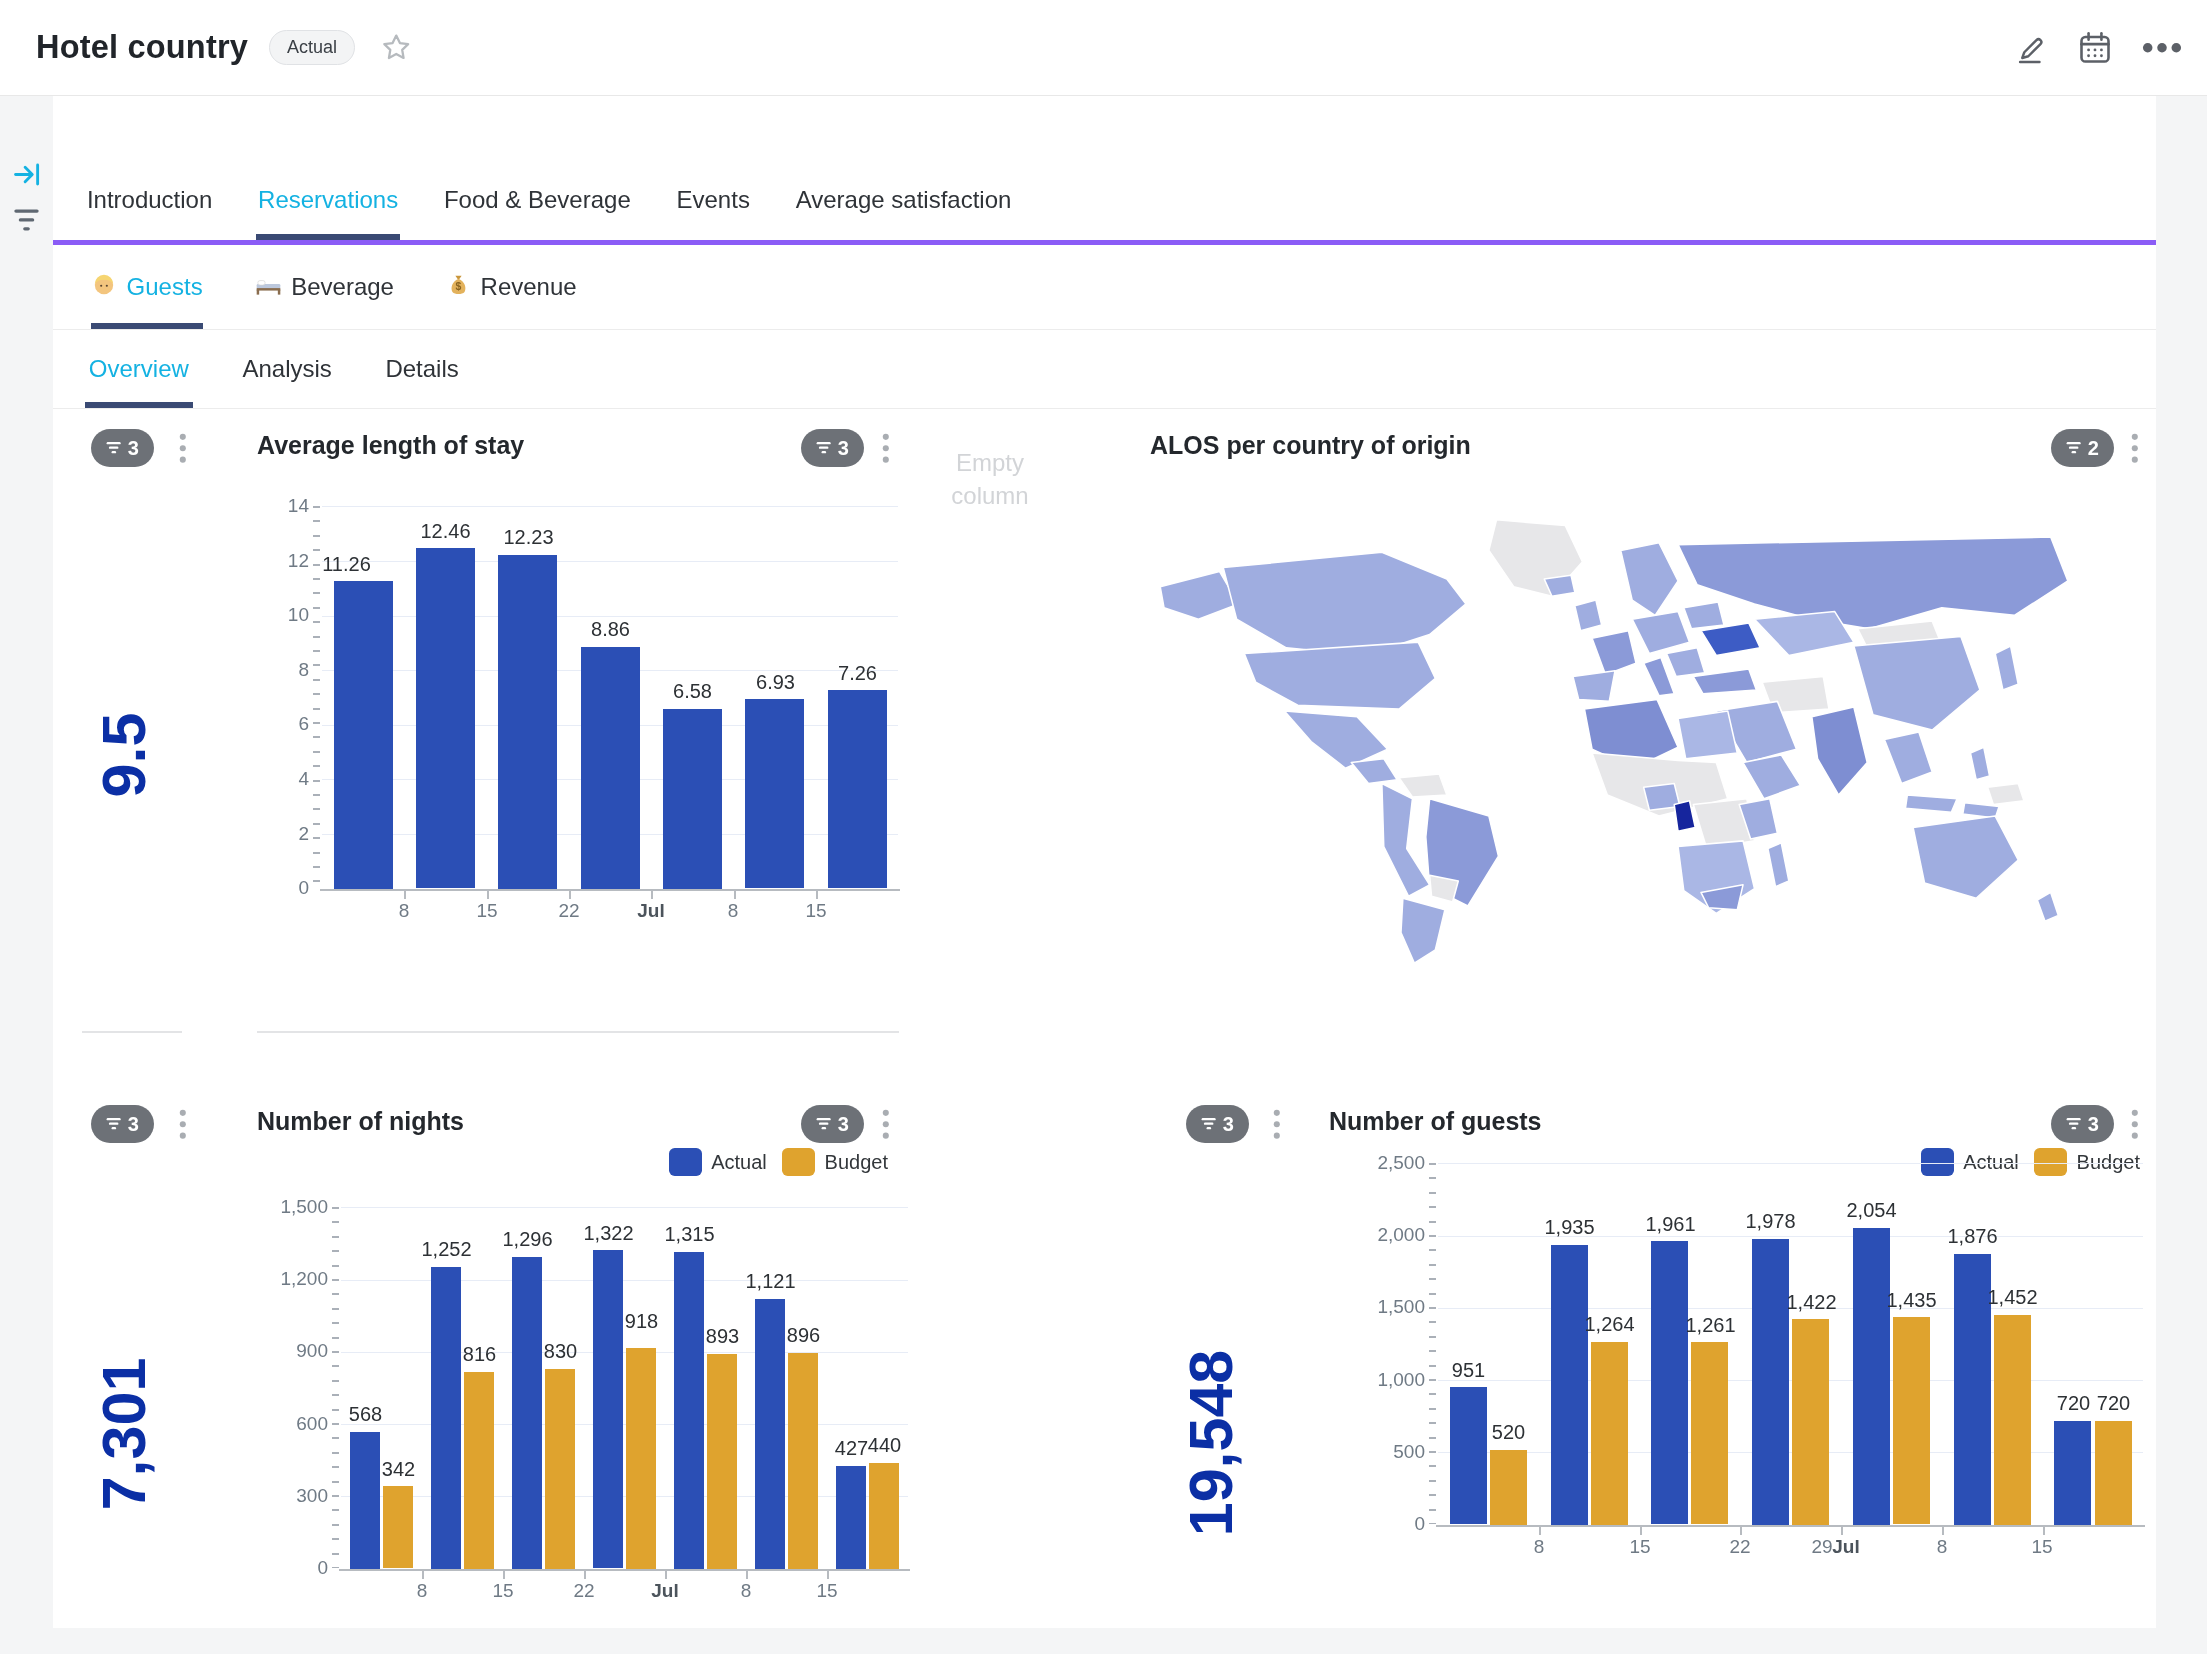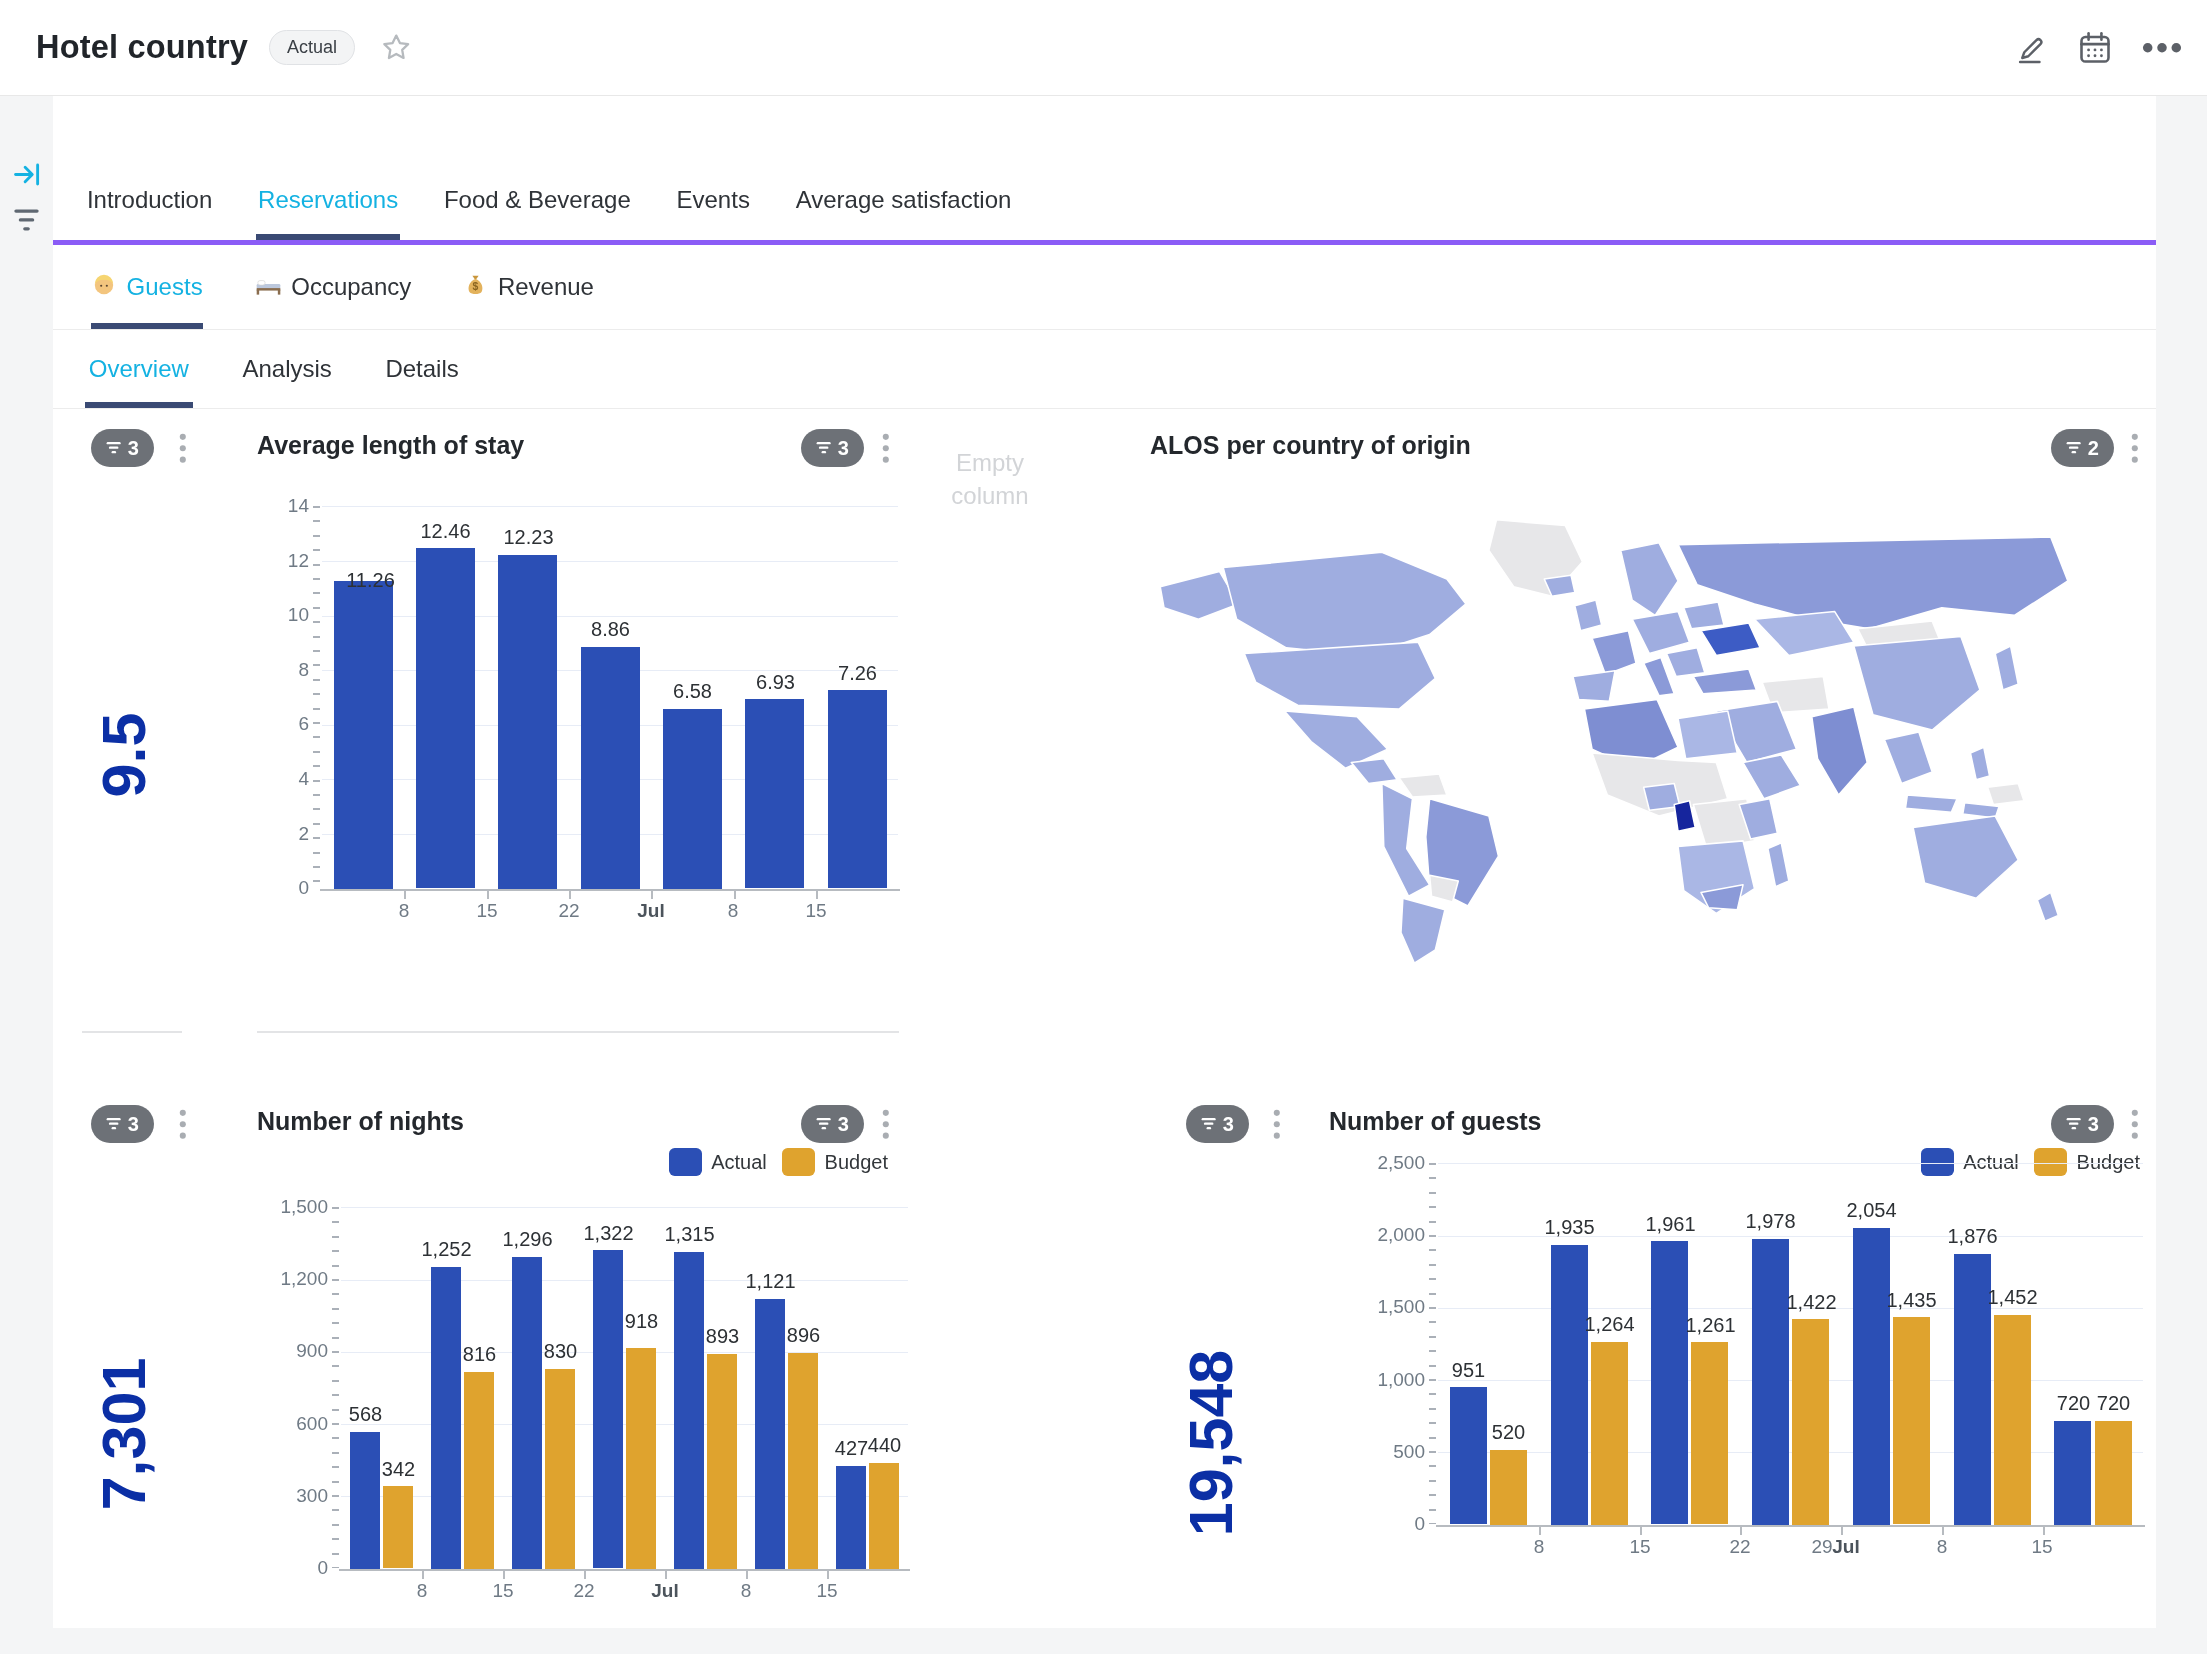--- a/index.html
+++ b/index.html
@@ -183,21 +183,21 @@
     <div class="tab2">
       <span>
         <svg width="27" height="27" viewBox="0 0 24 24">
           <rect x="1.5" y="11.5" width="21" height="4.5" rx="1.2" fill="#bcc8dd"></rect>
           <rect x="2.5" y="8.5" width="6.5" height="4" rx="2" fill="#ffffff" stroke="#d5d5d5" stroke-width="0.6"></rect>
           <rect x="1.5" y="15.2" width="21" height="2.2" fill="#8a6d4f"></rect>
           <rect x="1.5" y="16.5" width="2.2" height="4.5" fill="#8a6d4f"></rect>
           <rect x="20.3" y="16.5" width="2.2" height="4.5" fill="#8a6d4f"></rect>
         </svg>
       </span>
-      <span>Occupancy</span>
+      <span>Beverage</span>
     </div>
     <div class="tab2">
       <span>
         <svg width="25" height="25" viewBox="0 0 24 24" style="font-size:25px">
           <path d="M9 3.5 h6 l-2.2 3.2 h-1.6 Z" fill="#c9963c"></path>
           <path d="M12 6.5 C5.5 9.5 4.2 15.5 6.2 19.2 c2.2 2.6 9.4 2.6 11.6 0 c2 -3.7 0.7 -9.7 -5.8 -12.7 Z" fill="#e3b25c"></path>
           <text x="12" y="17.2" font-size="10" font-weight="bold" fill="#8a6420" text-anchor="middle" font-family="Liberation Sans, sans-serif">$</text>
         </svg>
       </span>
       <span>Revenue</span>
@@ -260,21 +260,21 @@
         <div class="grid" style="left: 63px; top: 232px; width: 576px;"></div>
         <div class="ylab" style="left: 0px; top: 220px; width: 50px;">6</div>
         <div class="grid" style="left: 63px; top: 286px; width: 576px;"></div>
         <div class="ylab" style="left: 0px; top: 275px; width: 50px;">4</div>
         <div class="grid" style="left: 63px; top: 341px; width: 576px;"></div>
         <div class="ylab" style="left: 0px; top: 330px; width: 50px;">2</div>
         <div class="ylab" style="left: 0px; top: 384px; width: 50px;">0</div>
         <div class="minorticks" style="left: 54px; top: 13.4px; height: 382px;"></div>
         <div class="baseline" style="left: 61px; top: 396px; width: 580px;"></div>
         <div class="bar" style="left: 75px; top: 88px; width: 59px; height: 308px; background: rgb(43, 79, 181);"></div>
-        <div class="blabel" style="left: 54px; top: 60px; margin-top: 16px;">11.26</div>
+        <div class="blabel" style="left: 30px; top: 60px;">11.26</div>
         <div class="bar" style="left: 157px; top: 55px; width: 59px; height: 340px; background: rgb(43, 79, 181);"></div>
         <div class="blabel" style="left: 129px; top: 27px;">12.46</div>
         <div class="bar" style="left: 239px; top: 62px; width: 59px; height: 334px; background: rgb(43, 79, 181);"></div>
         <div class="blabel" style="left: 212px; top: 33px;">12.23</div>
         <div class="bar" style="left: 322px; top: 154px; width: 59px; height: 242px; background: rgb(43, 79, 181);"></div>
         <div class="blabel" style="left: 294px; top: 125px;">8.86</div>
         <div class="bar" style="left: 404px; top: 216px; width: 59px; height: 180px; background: rgb(43, 79, 181);"></div>
         <div class="blabel" style="left: 376px; top: 187px;">6.58</div>
         <div class="bar" style="left: 486px; top: 206px; width: 59px; height: 189px; background: rgb(43, 79, 181);"></div>
         <div class="blabel" style="left: 459px; top: 178px;">6.93</div>

